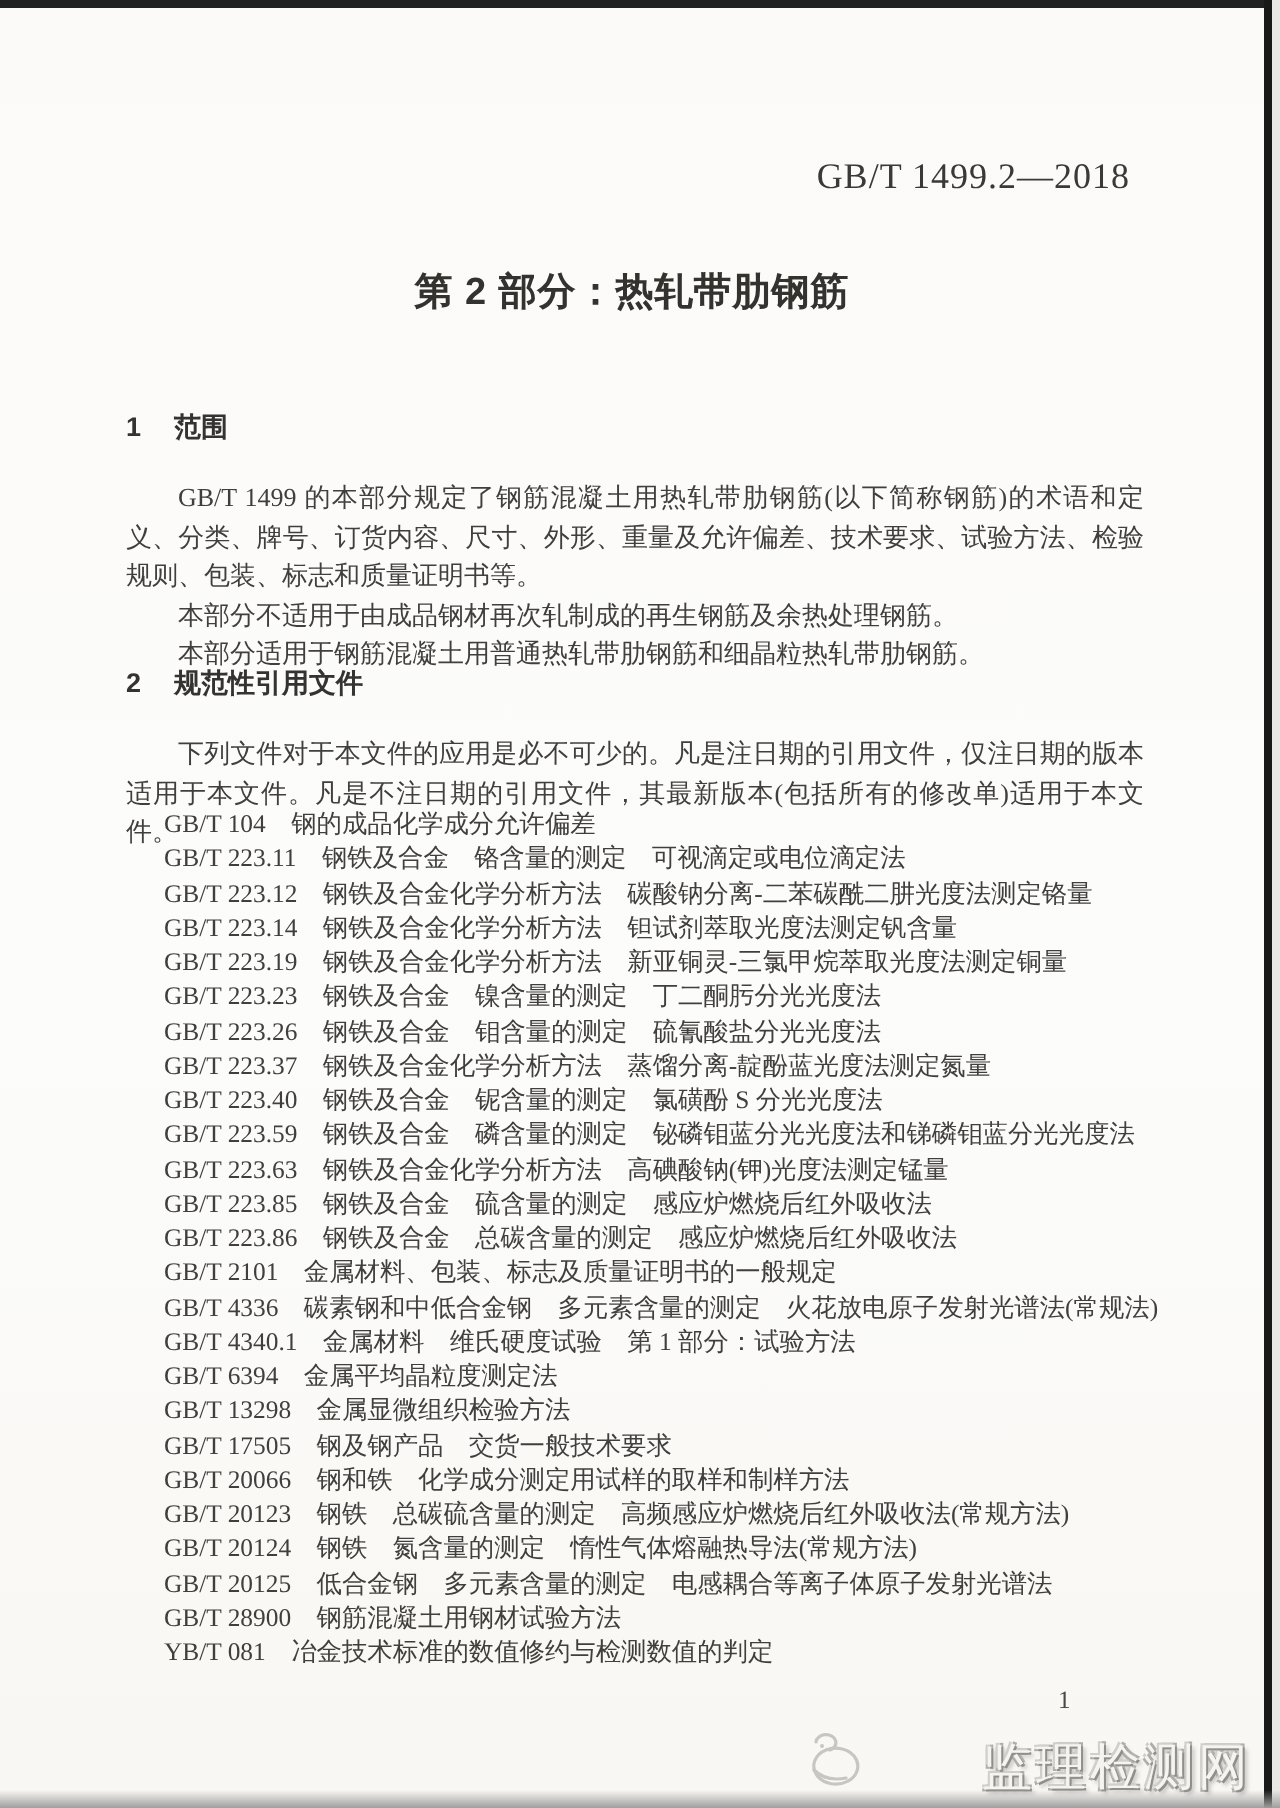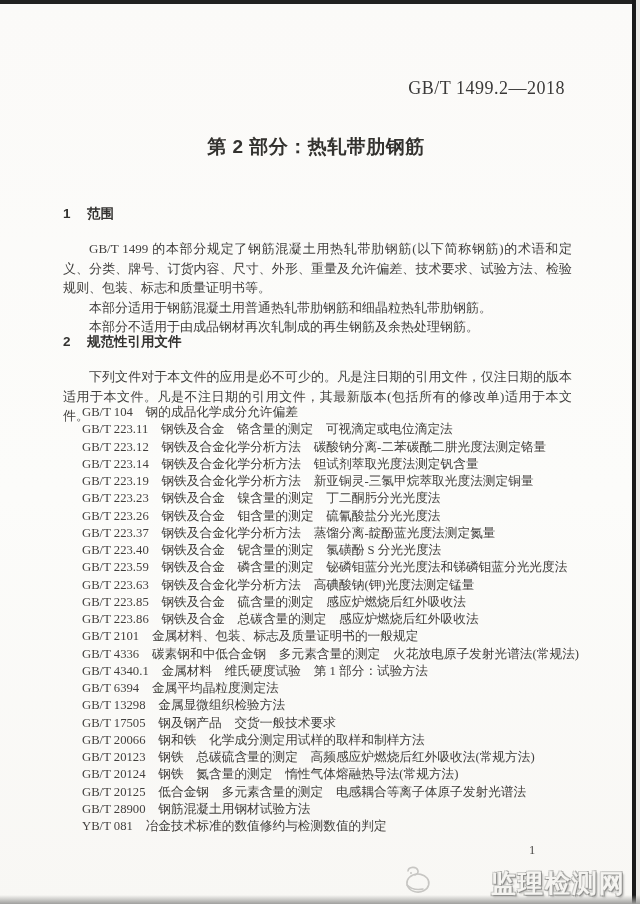--- a/index.html
+++ b/index.html
@@ -61,21 +61,21 @@
     font-size: 12.5px; color: #4a4947;
   }
 
   .watermark {
     position: absolute; right: 14px; bottom: 3px;
     display: flex; align-items: center; gap: 4px;
   }
   .wm-icon { opacity: 0.85; }
   .wm-text {
     font-family: "Liberation Sans", sans-serif;
-    font-weight: bold; font-size: 25px; letter-spacing: 2px;
+    font-weight: normal; font-size: 25px; letter-spacing: 2px;
     color: #f5f4f1;
     text-shadow:
       1px 1px 0 #8f8f8d, -1px -1px 0 #cfcfcc,
       1px -1px 0 #aeaeab, -1px 1px 0 #aeaeab,
       2px 2px 2px rgba(110,110,108,0.45);
     margin-left: 48px;
   }
 </style>
 </head>
 <body>
@@ -92,22 +92,22 @@
   <div class="doc-title">
     <div class="t2">第 2 部分：热轧带肋钢筋</div>
   </div>
 
   <div class="sec-heading s1">
     <span class="num">1</span><span>范围</span>
   </div>
 
   <div class="body-block b1">
     <p>GB/T 1499 的本部分规定了钢筋混凝土用热轧带肋钢筋(以下简称钢筋)的术语和定义、分类、牌号、订货内容、尺寸、外形、重量及允许偏差、技术要求、试验方法、检验规则、包装、标志和质量证明书等。</p>
+    <p>本部分不适用于由成品钢材再次轧制成的再生钢筋及余热处理钢筋。</p>
     <p>本部分适用于钢筋混凝土用普通热轧带肋钢筋和细晶粒热轧带肋钢筋。</p>
-    <p>本部分不适用于由成品钢材再次轧制成的再生钢筋及余热处理钢筋。</p>
   </div>
 
   <div class="sec-heading s2">
     <span class="num">2</span><span>规范性引用文件</span>
   </div>
 
   <div class="body-block b2">
     <p>下列文件对于本文件的应用是必不可少的。凡是注日期的引用文件，仅注日期的版本适用于本文件。凡是不注日期的引用文件，其最新版本(包括所有的修改单)适用于本文件。</p>
   </div>
 

